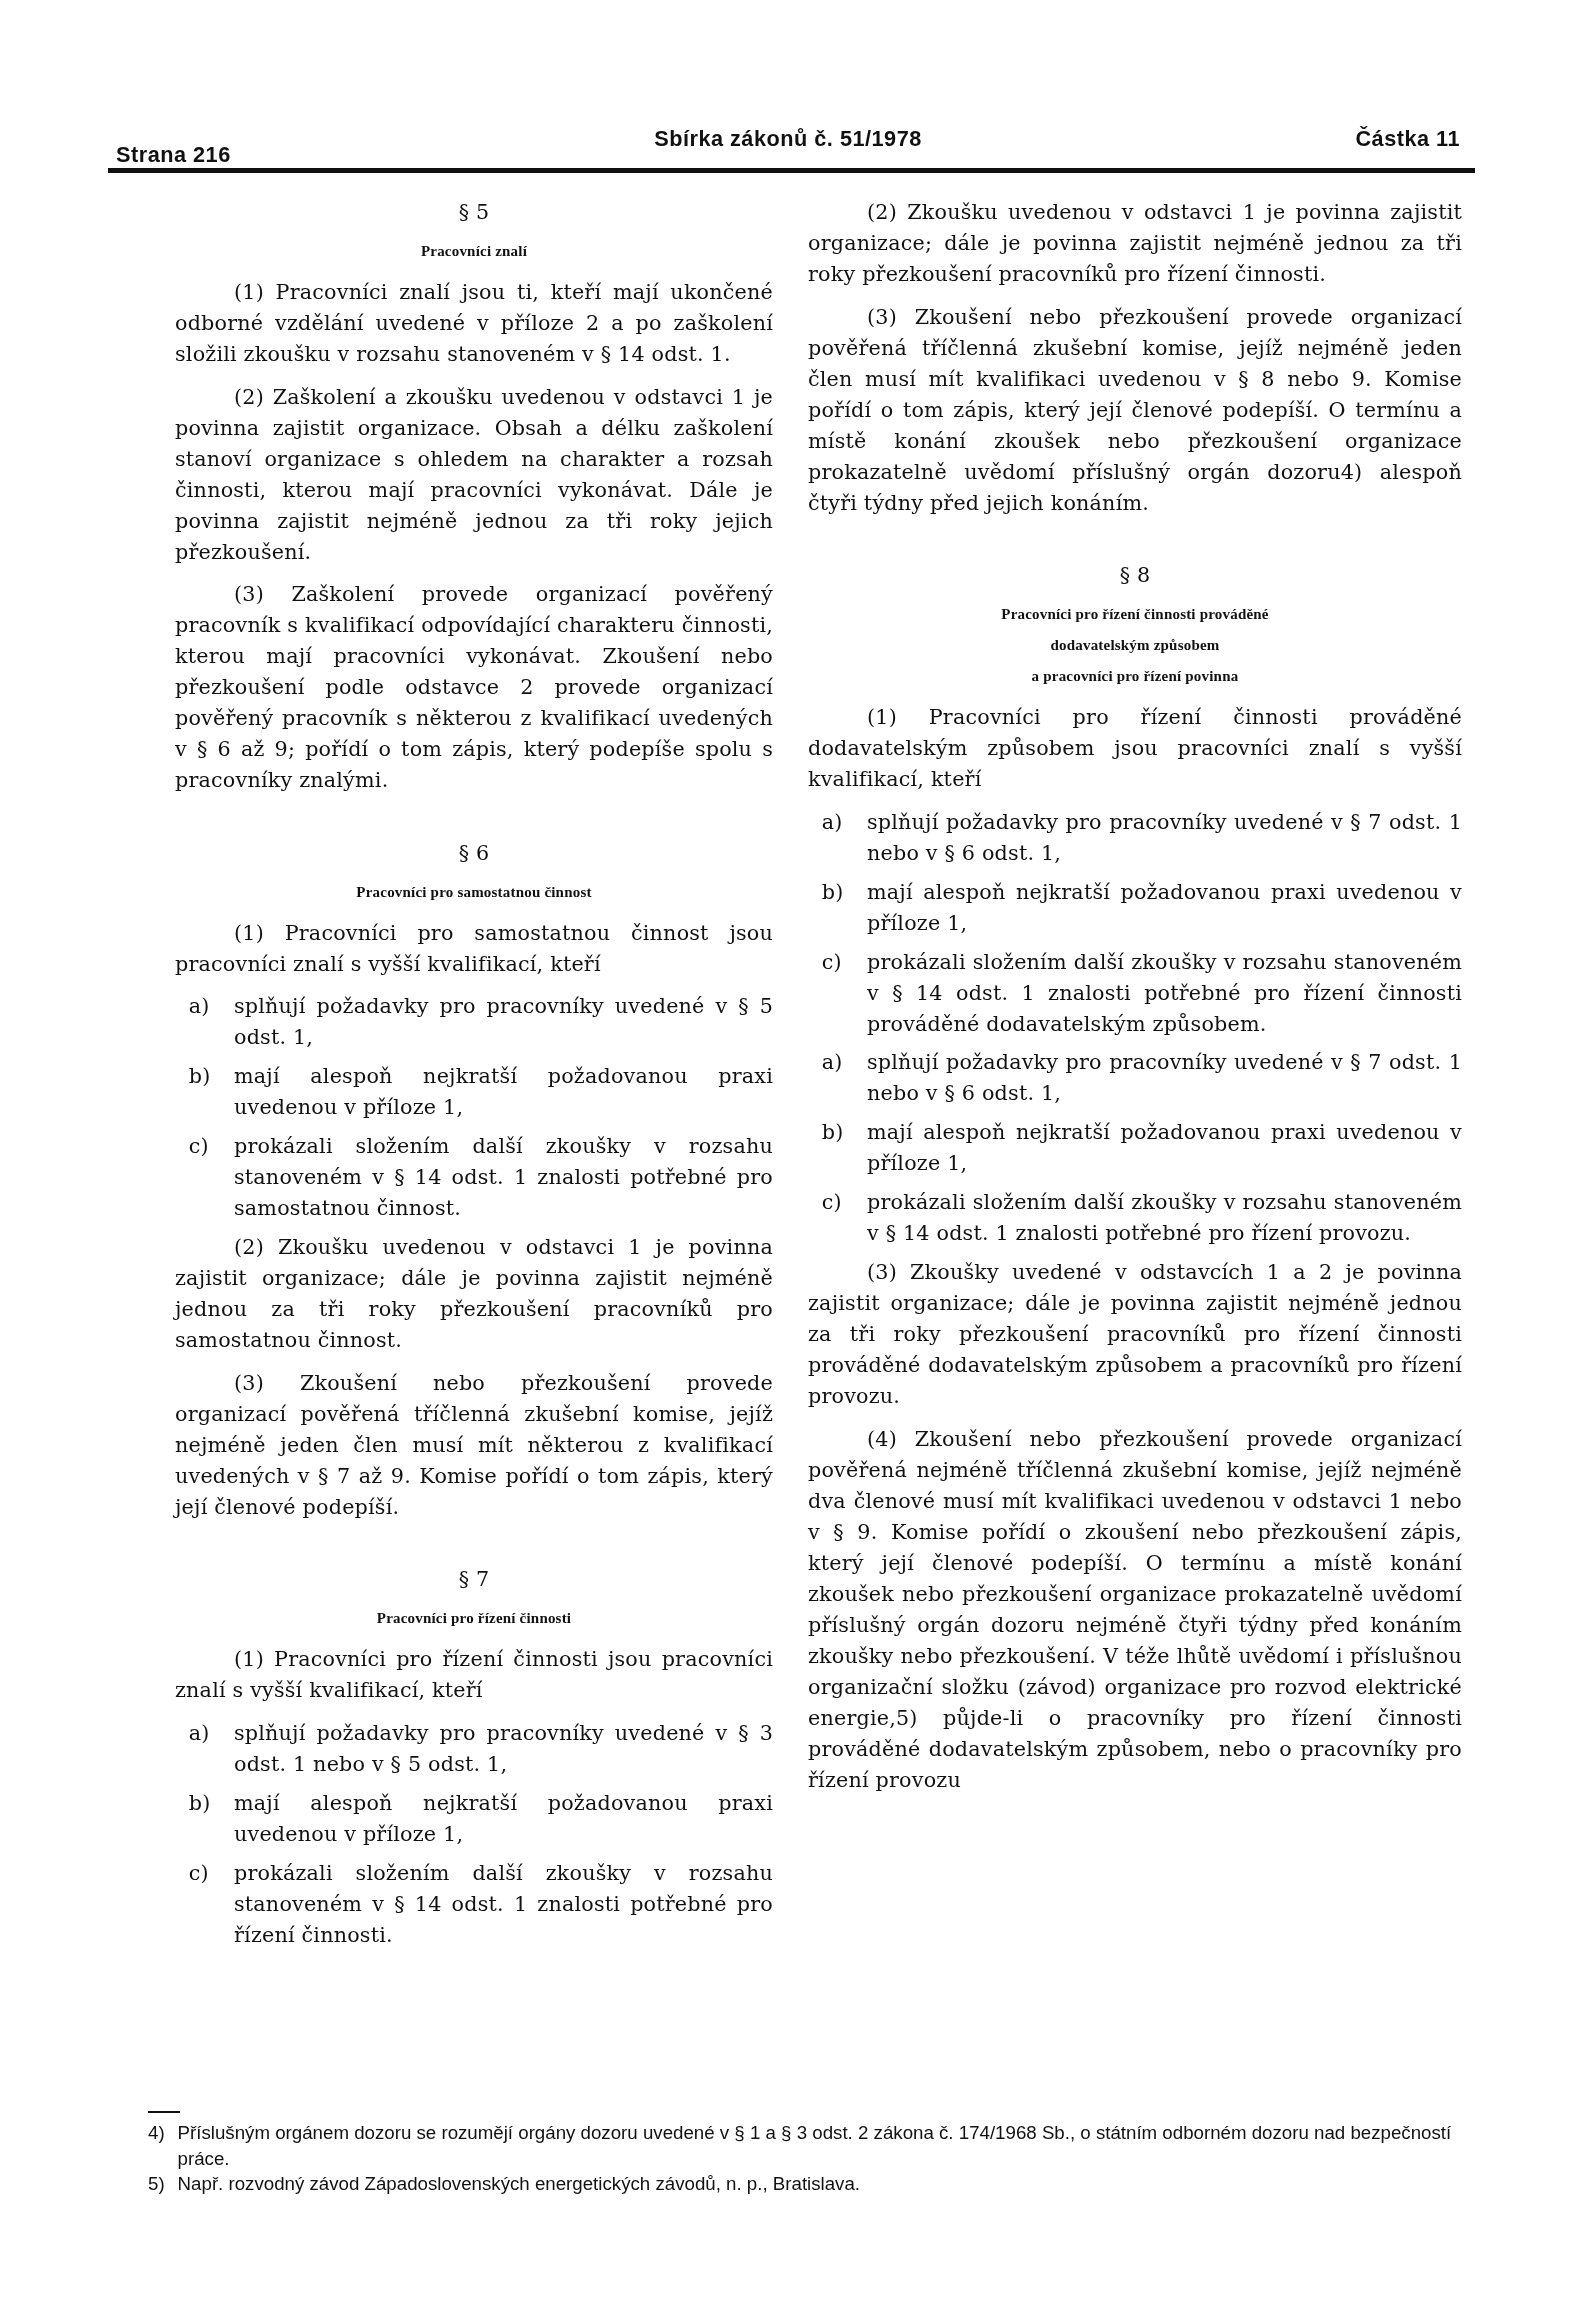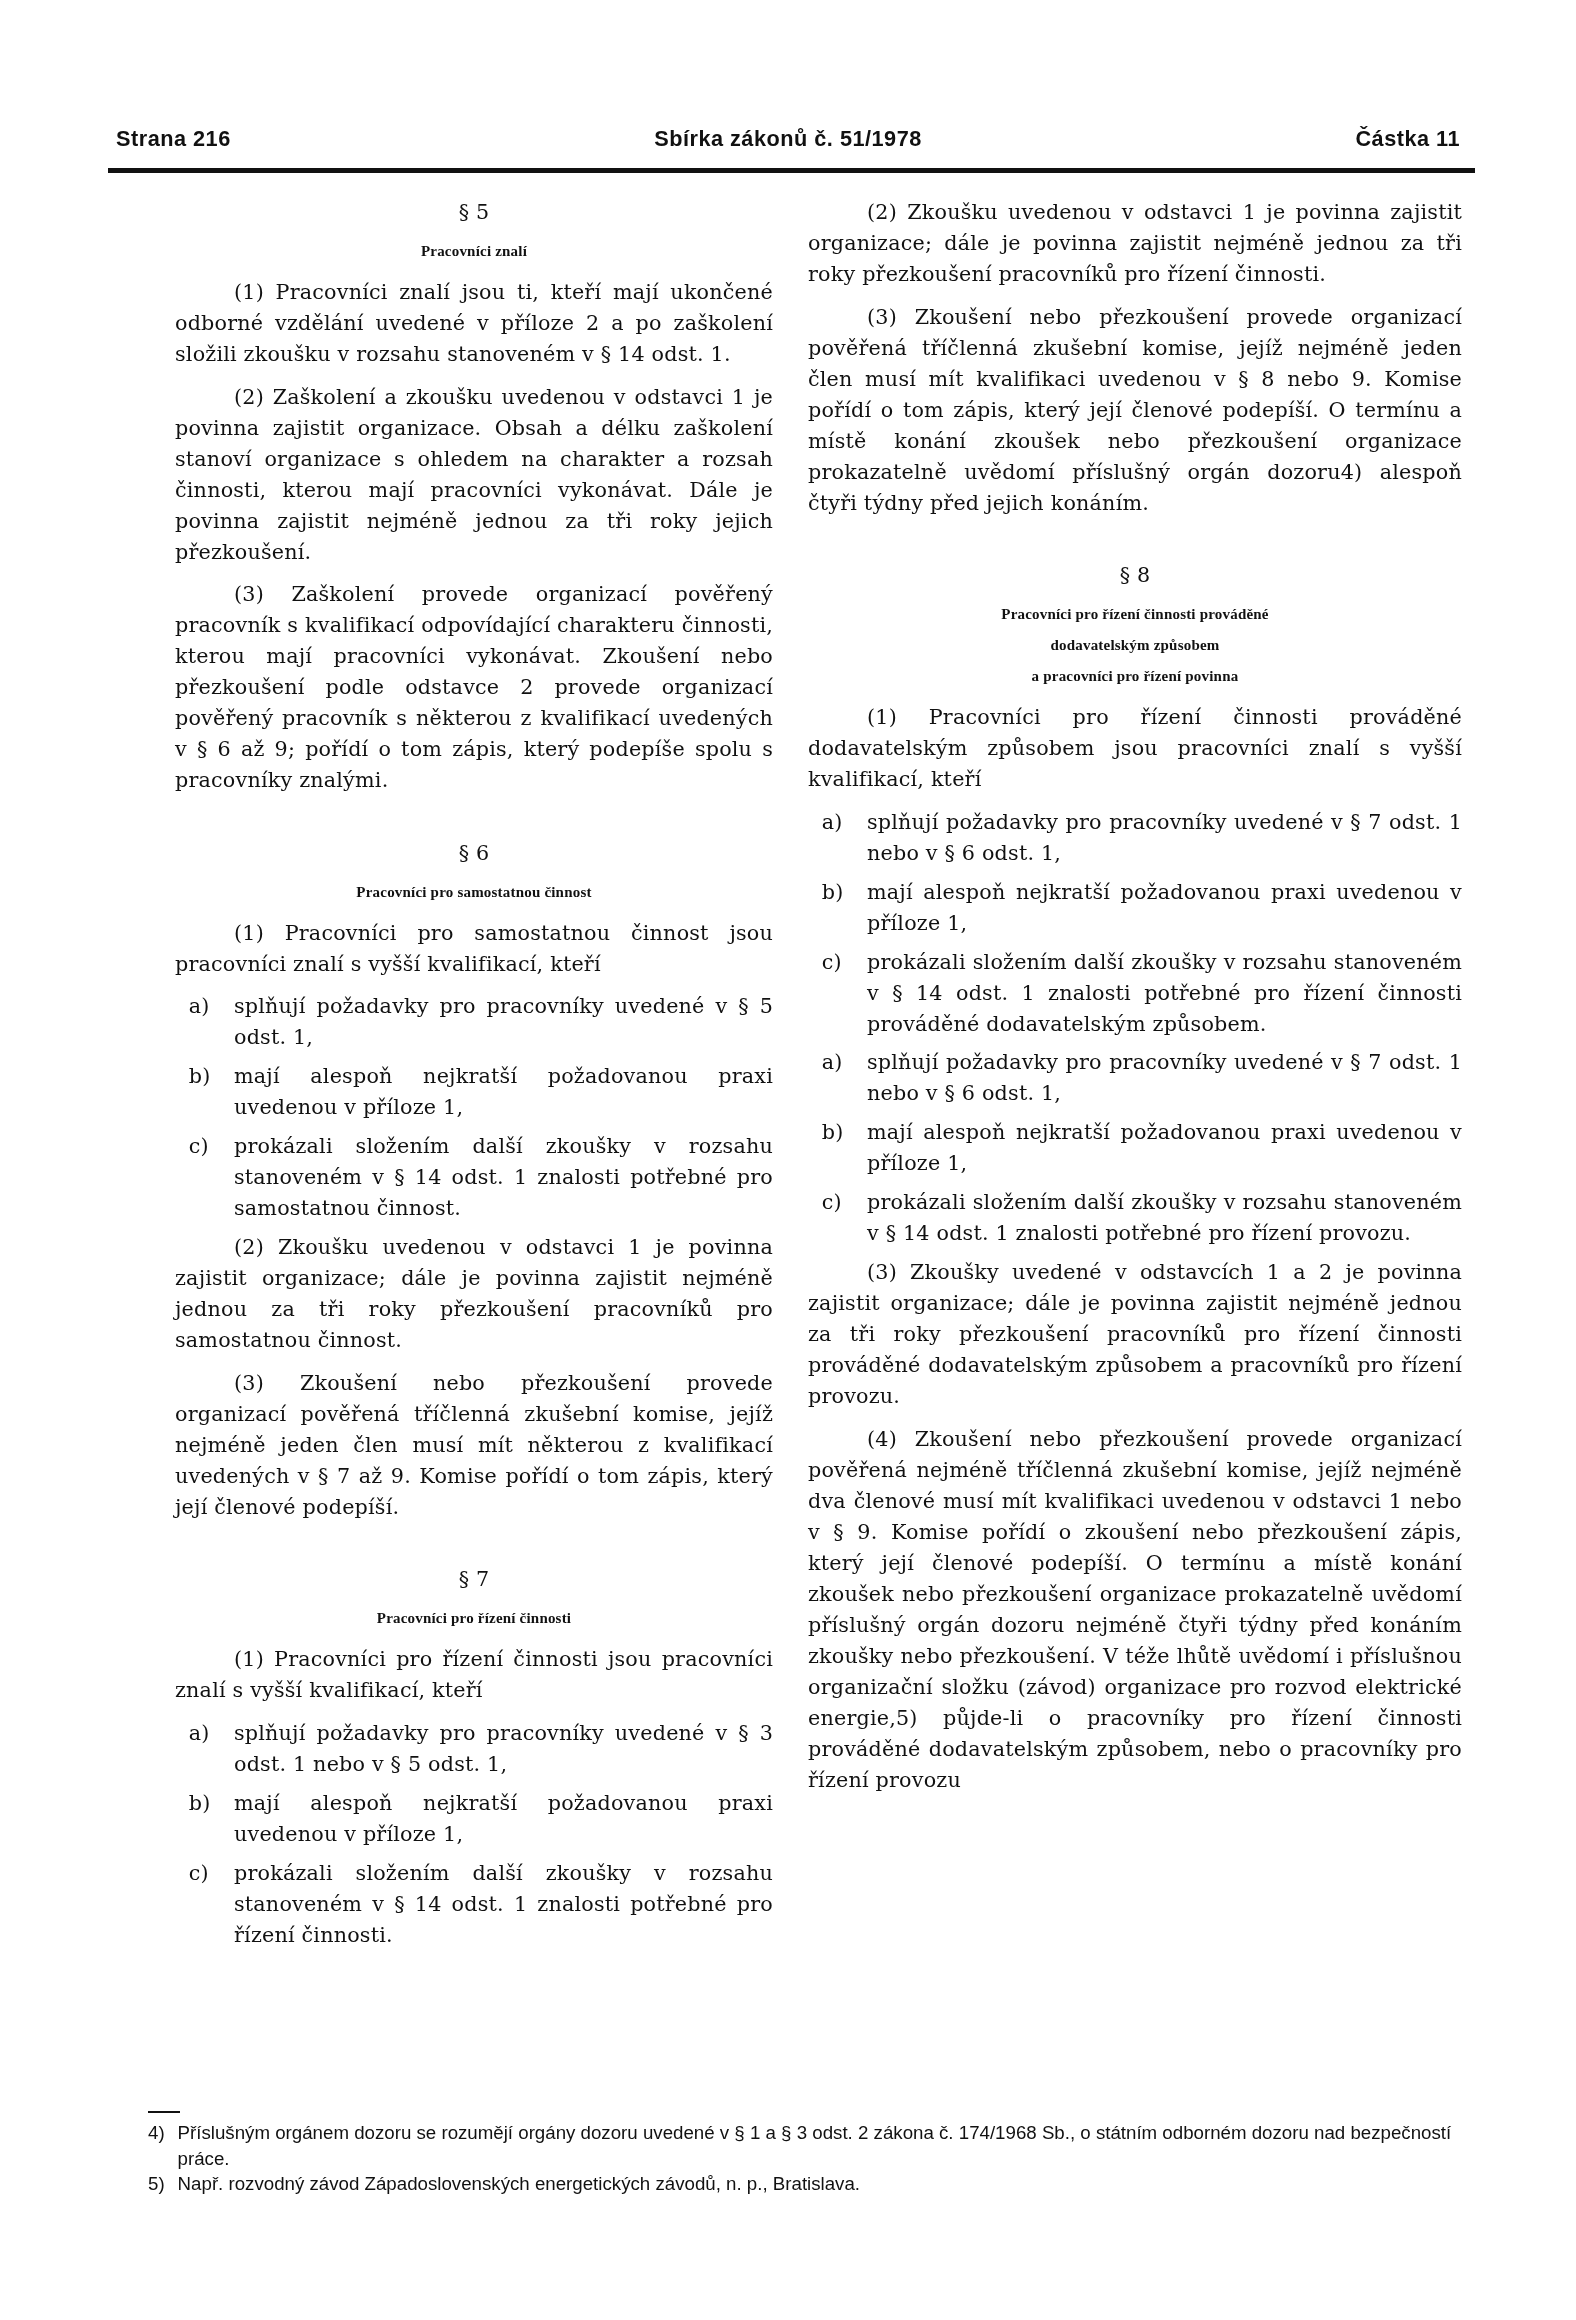--- a/index.html
+++ b/index.html
@@ -5,21 +5,21 @@
     html, body { margin: 0; padding: 0; background: #ffffff; }
     body {
       width: 1576px; height: 2321px; position: relative; overflow: hidden;
       font-family: "DejaVu Serif", serif; color: #111;
     }
     .page-header {
       position: absolute; left: 116px; right: 116px; top: 126px; height: 39px;
       font-family: "Liberation Sans", sans-serif; font-weight: bold; font-size: 21.7px;
       letter-spacing: 0.5px;
     }
-    .page-header .left { position: absolute; left: 0; top: 0; }
+    .page-header .left { position: absolute; left: 0; top: 16px; }
     .page-header .center { position: absolute; left: 0; right: 0; top: 0; text-align: center; }
     .page-header .right { position: absolute; right: 0; top: 0; }
     .header-rule {
       position: absolute; left: 108px; right: 101px; top: 168px; height: 4.9px; background: #111;
     }
     .column {
       position: absolute; top: 197px; font-size: 20.7px; line-height: 31px;
       text-align: justify; letter-spacing: 0.2px;
     }
     .col-left { left: 175px; width: 598px; }

